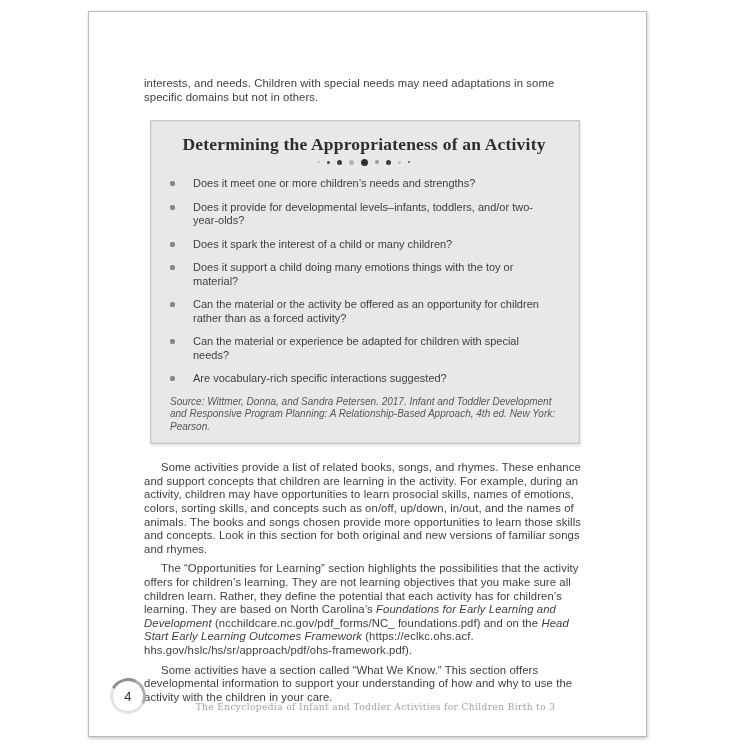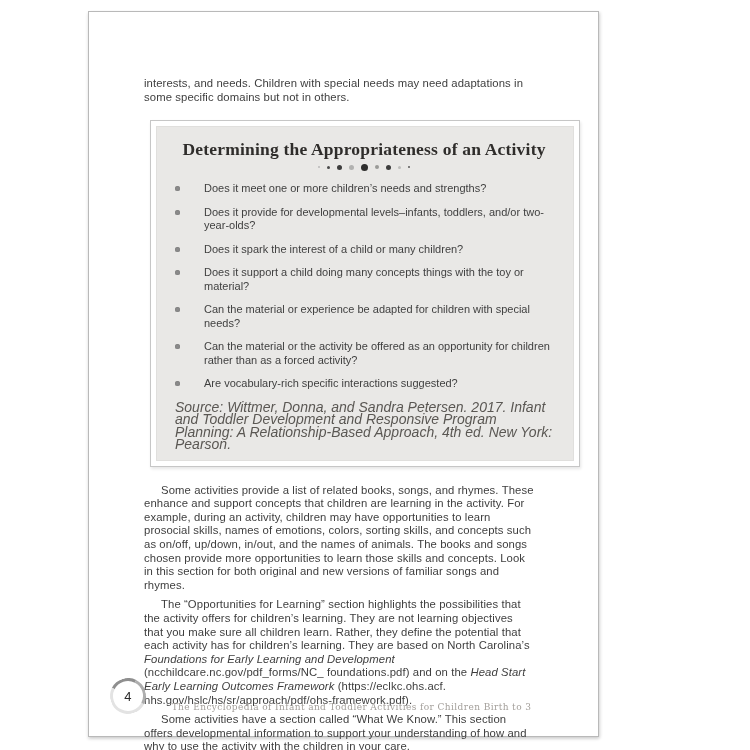--- a/index.html
+++ b/index.html
@@ -6,21 +6,21 @@
   body {
     width: 750px; height: 750px;
     background: #ffffff;
     font-family: "Liberation Sans", sans-serif;
     position: relative;
     overflow: hidden;
   }
   .page {
     position: absolute;
     left: 88px; top: 11px;
-    width: 511px; height: 726px;
+    width: 559px; height: 726px;
     background: #ffffff;
     border: 1px solid #b9b9b9;
     box-shadow: 0 2px 3px rgba(0,0,0,0.15), 2px 1px 3px rgba(0,0,0,0.07);
     box-sizing: border-box;
   }
   .content {
     padding: 65px 63px 0 55px;
   }
   .intro, .para {
     font-size: 11.3px;
@@ -35,21 +35,20 @@
     overflow-wrap: anywhere;
   }
   .para .ital { font-style: italic; }
 
   .activity-box {
     margin: 16px 0 17px 6px;
     width: 430px;
     box-sizing: border-box;
     border: 1px solid #c6c6c6;
     background: #ffffff;
-    padding: 5px;
     box-shadow: 1px 2px 3px rgba(0,0,0,0.10);
   }
   .activity-box-inner {
     background: #e9e8e6;
     border: 1px solid #e0dfdd;
     padding: 12px 20px 9px 18px;
   }
   .box-title {
     margin: 0;
     font-family: "Liberation Serif", "DejaVu Serif", serif;
@@ -71,37 +70,37 @@
   .dots i {
     display: block;
     border-radius: 50%;
   }
   ul.bullets {
     list-style: none;
     margin: 0; padding: 0;
   }
   ul.bullets li {
     display: flex;
-    gap: 24px;
+    gap: 18px;
     margin-bottom: 10px;
     font-size: 11px;
     line-height: 13.5px;
     color: #3f3f3f;
   }
   ul.bullets .marker {
     flex: none;
     width: 5px; height: 5px;
     margin-top: 4px;
     border-radius: 50%;
     background: #8b8b8b;
     box-shadow: inset 0 0 1px #555;
   }
   .source {
     margin: 2px 0 0 0;
-    font-size: 14px;
+    font-size: 10px;
     line-height: 12.5px;
     color: #5a5753;
     font-style: italic;
   }
 
   .footer-circle {
     position: absolute;
     left: 21px; top: 666px;
     width: 30px; height: 30px;
     border-radius: 50%;
@@ -160,29 +159,29 @@
             <li>
               <span class="marker"></span>
               <span>Does it provide for developmental levels–infants, toddlers, and/or two-year-olds?</span>
             </li>
             <li>
               <span class="marker"></span>
               <span>Does it spark the interest of a child or many children?</span>
             </li>
             <li>
               <span class="marker"></span>
-              <span>Does it support a child doing many concepts things with the toy or material?</span>
+              <span>Does it support a child doing many emotions things with the toy or material?</span>
+            </li>
+            <li>
+              <span class="marker"></span>
+              <span>Can the material or the activity be offered as an opportunity for children rather than as a forced activity?</span>
             </li>
             <li>
               <span class="marker"></span>
               <span>Can the material or experience be adapted for children with special needs?</span>
-            </li>
-            <li>
-              <span class="marker"></span>
-              <span>Can the material or the activity be offered as an opportunity for children rather than as a forced activity?</span>
             </li>
             <li>
               <span class="marker"></span>
               <span>Are vocabulary-rich specific interactions suggested?</span>
             </li>
           </ul>
         <p class="source" id="source">Source: Wittmer, Donna, and Sandra Petersen. 2017. Infant and Toddler Development and Responsive Program Planning: A Relationship-Based Approach, 4th ed. New York: Pearson.</p>
       </div>
     </div>
 

